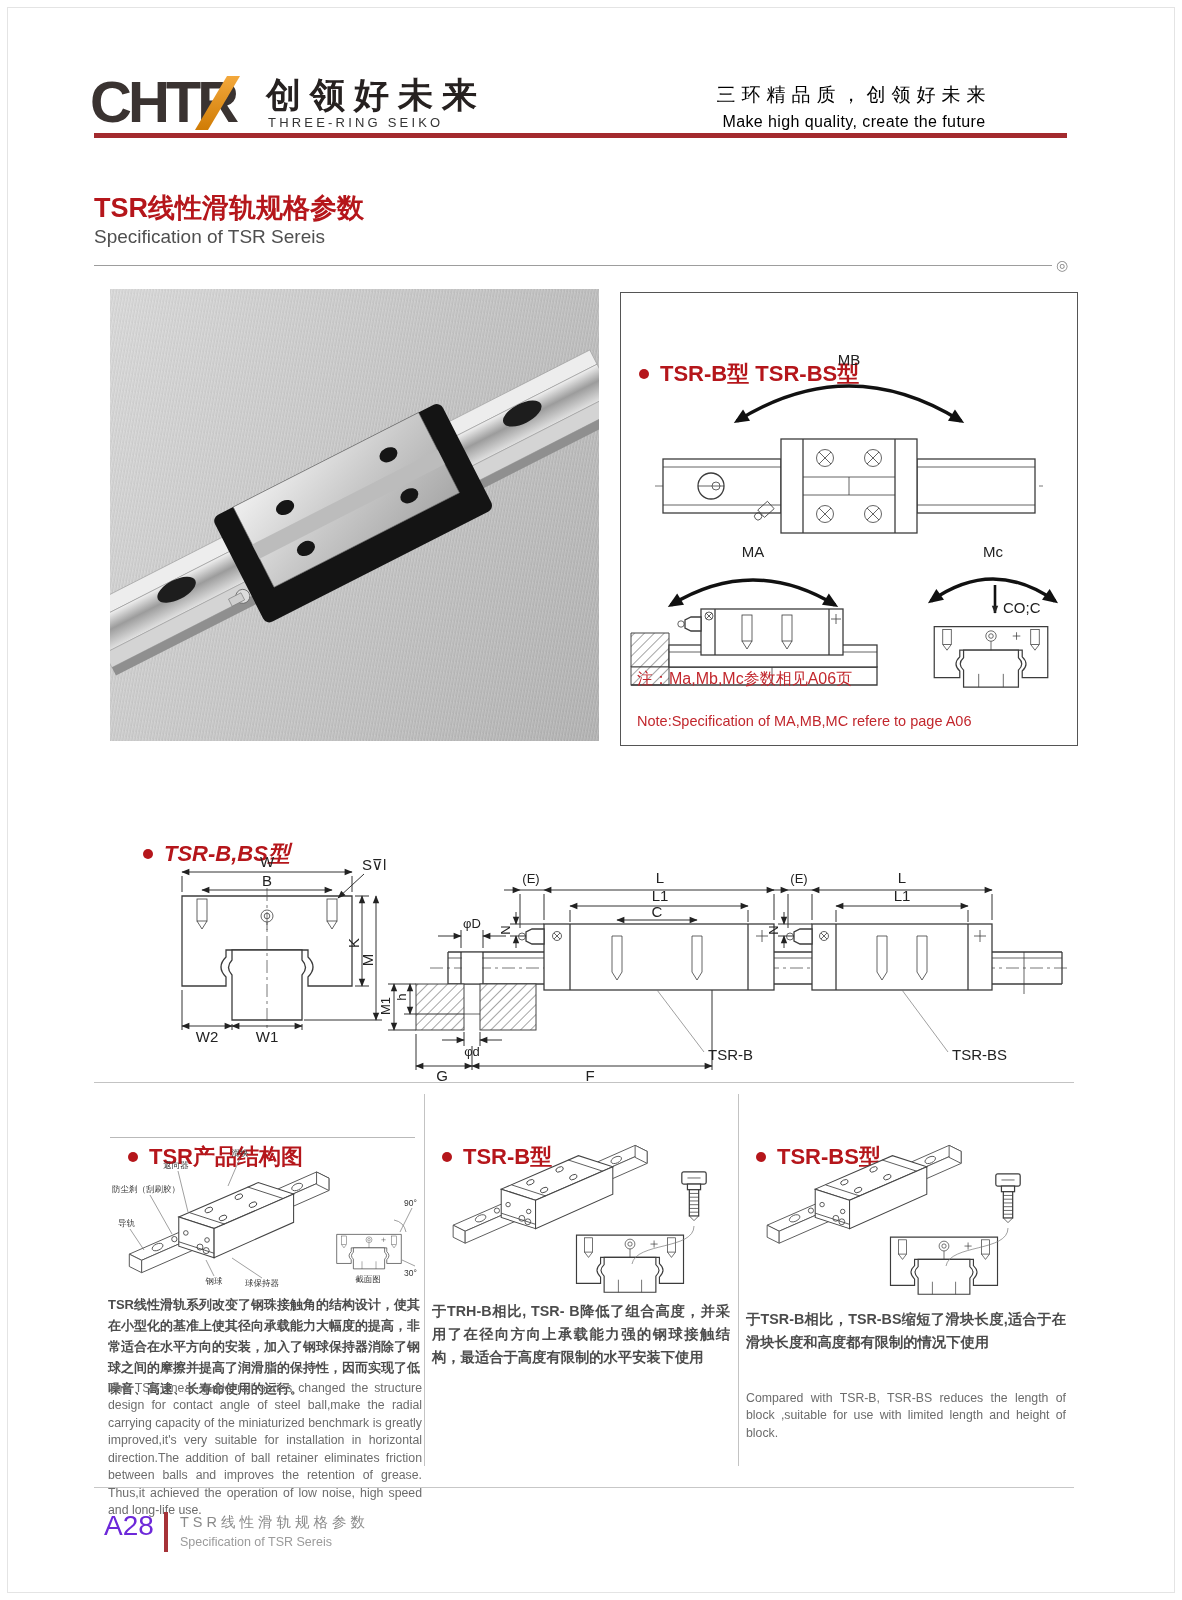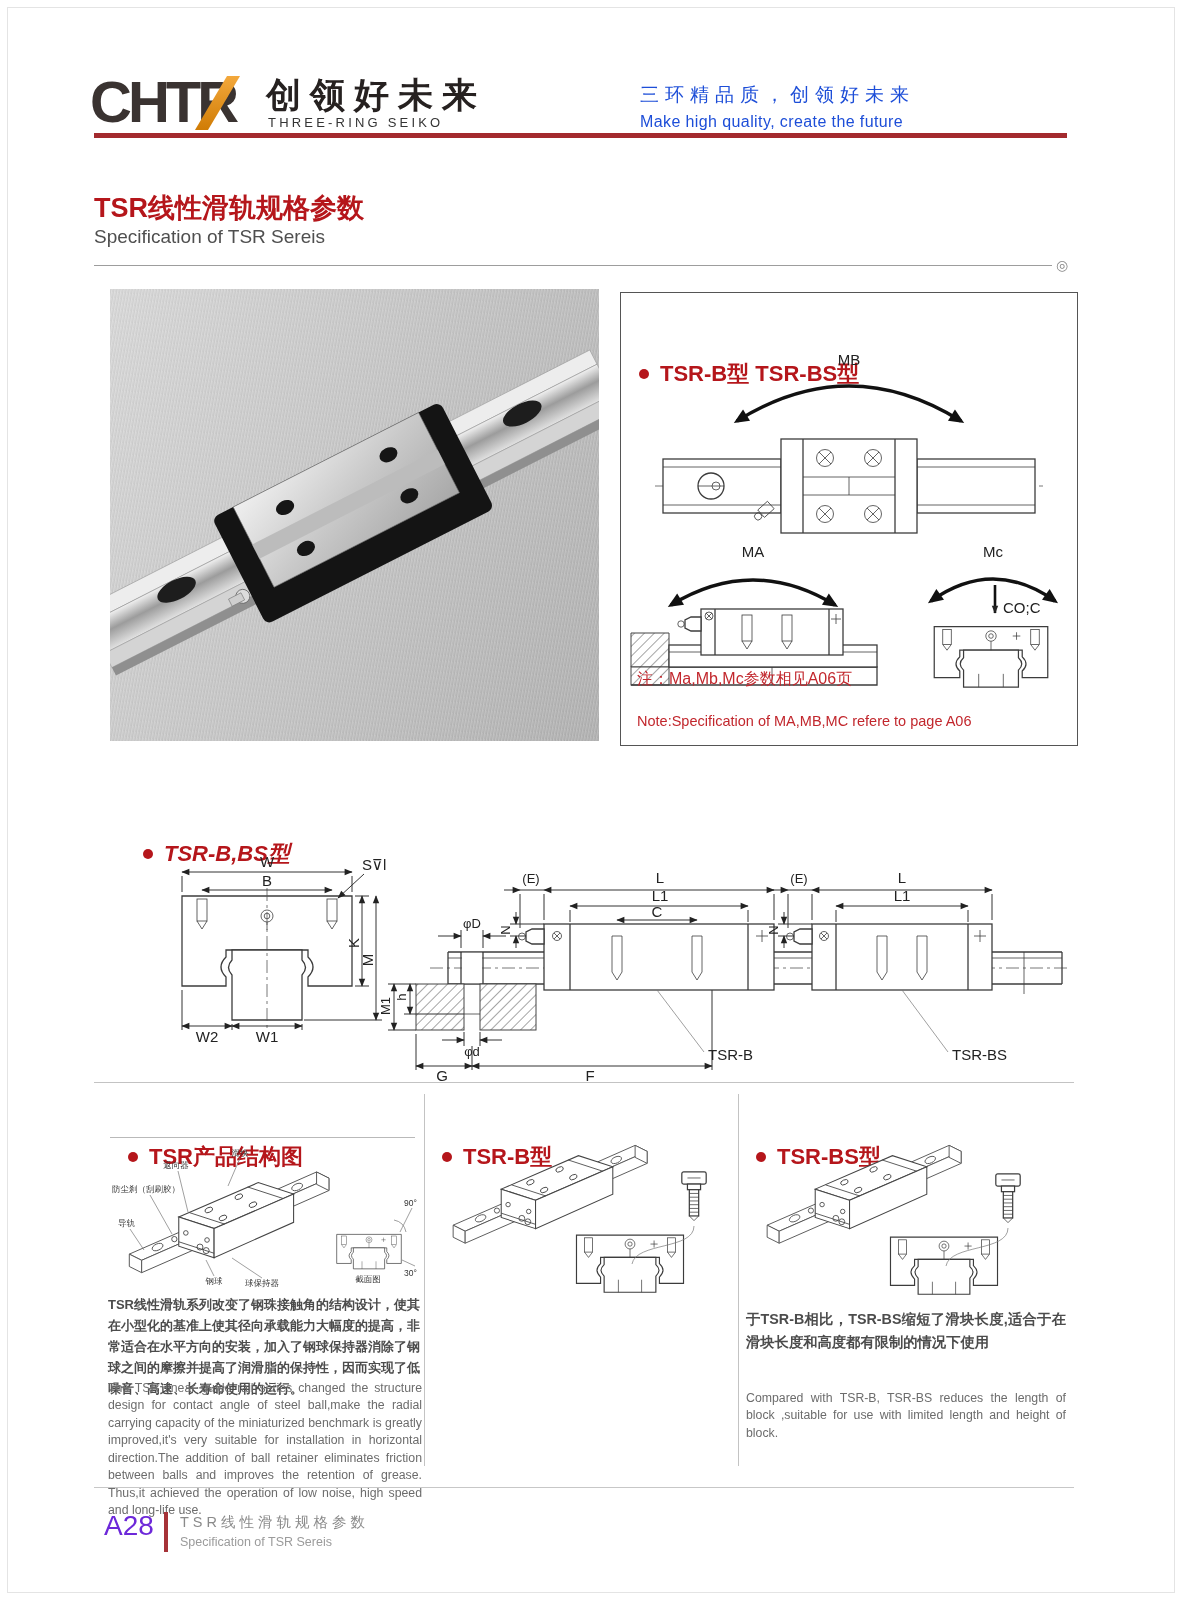--- a/index.html
+++ b/index.html
@@ -3,21 +3,21 @@
 <meta charset="utf-8">
 <style>
   html,body{margin:0;padding:0;background:#fff;}
   body{font-family:"Liberation Sans","DejaVu Sans",sans-serif;-webkit-font-smoothing:antialiased;}
   #page{position:relative;width:1182px;height:1600px;background:#ffffff;overflow:hidden;}
   .abs{position:absolute;}
   .frame{inset:7px;border:1px solid #e4e4e4;pointer-events:none;}
   
   .brand-cjk{left:266px;top:72px;font-size:35px;font-weight:900;letter-spacing:9px;color:#262120;}
   .brand-en{left:268px;top:115px;font-size:13px;font-weight:normal;letter-spacing:3.2px;color:#343434;}
-  .slogan{left:640px;top:82px;width:428px;text-align:left;color:#1d4ed8;}
+  .slogan{left:640px;top:82px;width:428px;text-align:center;color:#000000;}
   .slogan .l1{font-size:19px;letter-spacing:6px;}
   .slogan .l2{font-size:16px;letter-spacing:.4px;margin-top:5px;}
   .red-rule{left:94px;top:133px;width:973px;height:5px;background:#a32a2e;}
   
   .doc-title{left:94px;top:190px;font-size:27px;font-weight:800;color:#b5161b;}
   .doc-sub{left:94px;top:226px;font-size:19px;color:#4f4f4f;}
   .thin-rule{left:94px;top:265px;width:958px;height:1px;background:#9d9d9d;}
   .rule-orn{left:1056px;top:257px;font-size:14px;color:#8a8a8a;}
   
   .photo{left:110px;top:289px;width:489px;height:452px;
@@ -519,20 +519,21 @@
   <div class="abs sec-title p-title" style="left:442px;top:1096px">
     <span class="bullet"></span>
     <span>TSR-B型</span>
   </div>
   <svg class="abs" style="left:448px;top:1122px" width="278" height="176">
     <use href="#iso-unit" x="0" y="0" width="206" height="142"></use>
     <use href="#cs-front" x="122" y="106" width="120" height="66"></use>
     <use href="#screw" x="230" y="48" width="32" height="60"></use>
     <path class="lead" stroke="#444" d="M246,104 C246,128 188,120 184,142"></path>
   </svg>
+  <div class="abs cn-text" style="left:432px;top:1300px;width:298px;font-size:14.3px">于TRH-B相比, TSR- B降低了组合高度，并采用了在径向方向上承载能力强的钢球接触结构，最适合于高度有限制的水平安装下使用</div>
 
   <div class="abs sec-title p-title" style="left:756px;top:1096px">
     <span class="bullet"></span>
     <span>TSR-BS型</span>
   </div>
   <svg class="abs" style="left:762px;top:1120px" width="278" height="180">
     <use href="#iso-unit" x="0" y="2" width="206" height="142"></use>
     <use href="#cs-front" x="122" y="110" width="120" height="66"></use>
     <use href="#screw" x="230" y="52" width="32" height="60"></use>
     <path class="lead" stroke="#444" d="M246,108 C246,132 188,124 184,146"></path>

